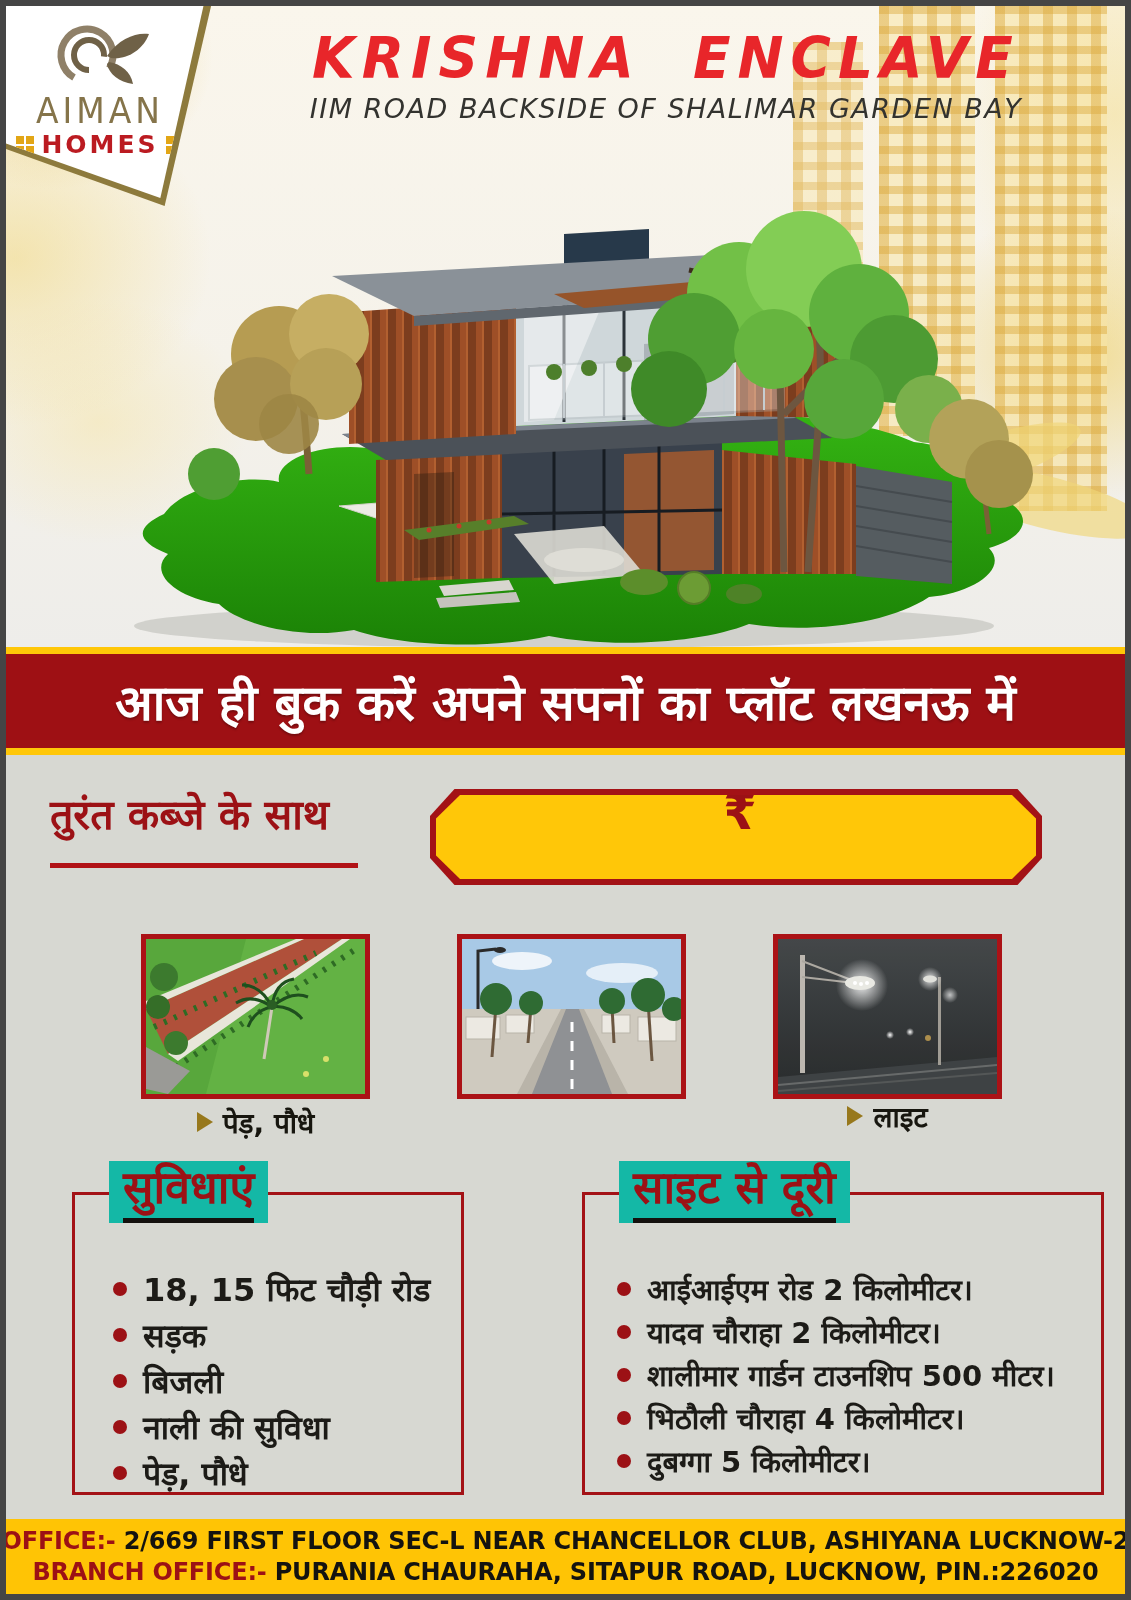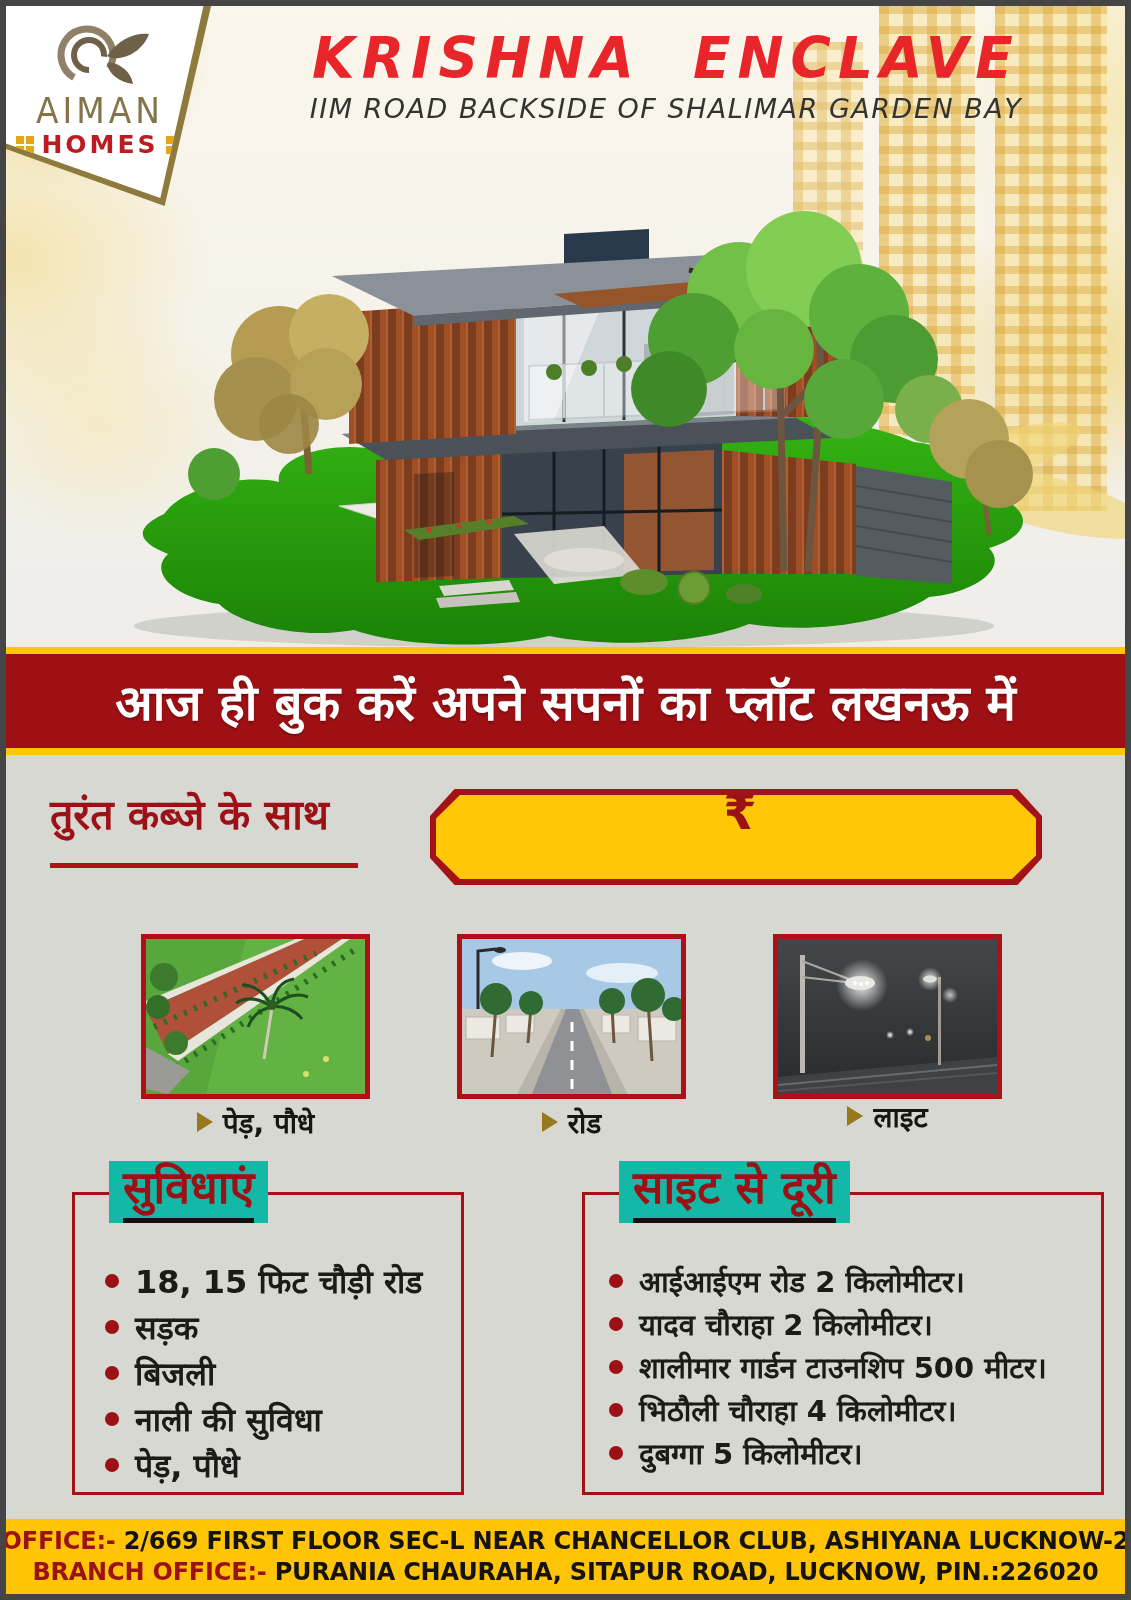--- a/index.html
+++ b/index.html
@@ -70,21 +70,21 @@
     display:flex;align-items:center;justify-content:center;gap:10px;}
   .cap1{left:135px;} .cap2{left:451px;} .cap3{left:767px;top:342px;align-items:center;}
   .tri{width:0;height:0;border-left:16px solid #97781c;border-top:10px solid transparent;border-bottom:10px solid transparent;}
   
   .info-box{position:absolute;top:437px;border:3px solid #a31216;}
   .facil{left:66px;width:392px;height:303px;}
   .dist{left:576px;width:522px;height:303px;}
   .legend{position:absolute;top:-34px;left:34px;background:#14b8a6;padding:0 14px;}
   .legend-text{font-size:45px;font-weight:800;color:#9c1115;line-height:1.2;}
   .legend-rule{height:5px;background:#14110e;margin-top:3px;}
-  .blist{list-style:none;margin:0;padding:64px 10px 0 30px;}
+  .blist{list-style:none;margin:8px;padding:64px 10px 0 30px;}
   .blist li{display:flex;align-items:flex-start;gap:16px;font-weight:700;color:#1c1b17;}
   .facil .blist li{font-size:32px;line-height:46px;}
   .dist .blist{padding-top:66px;padding-left:24px;}
   .dist .blist li{font-size:29px;line-height:43px;}
   .dot{flex:0 0 auto;width:14px;height:14px;border-radius:50%;background:#9c1115;margin-top:15px;}
   .dist .dot{margin-top:13px;}
   
   .footer{position:absolute;left:0;top:1513px;width:1119px;height:75px;background:#ffc405;
     display:flex;flex-direction:column;align-items:center;justify-content:center;gap:3px;}
   .f-line{font-size:24px;font-weight:800;letter-spacing:-0.2px;white-space:nowrap;color:#141310;}
@@ -341,24 +341,20 @@
           <circle cx="132" cy="93" r="4" fill="url(#glow1)"></circle>
         <circle cx="150" cy="99" r="3" fill="#c8a04a" opacity=".8"></circle>
         <rect width="219" height="155" fill="#ffffff" opacity=".05"></rect>
       </svg>
     </div>
 
     <div class="caption cap1">
       <span class="tri"></span>
       <span>पेड़, पौधे</span>
     </div>
-    <div class="caption cap2">
-      <span class="tri"></span>
-      <span>रोड</span>
-    </div>
     <div class="caption cap3">
       <span class="tri"></span>
       <span>लाइट</span>
     </div>
 
     <div class="info-box facil">
       <div class="legend">
         <div class="legend-text">सुविधाएं</div>
         <div class="legend-rule"></div>
       </div>

